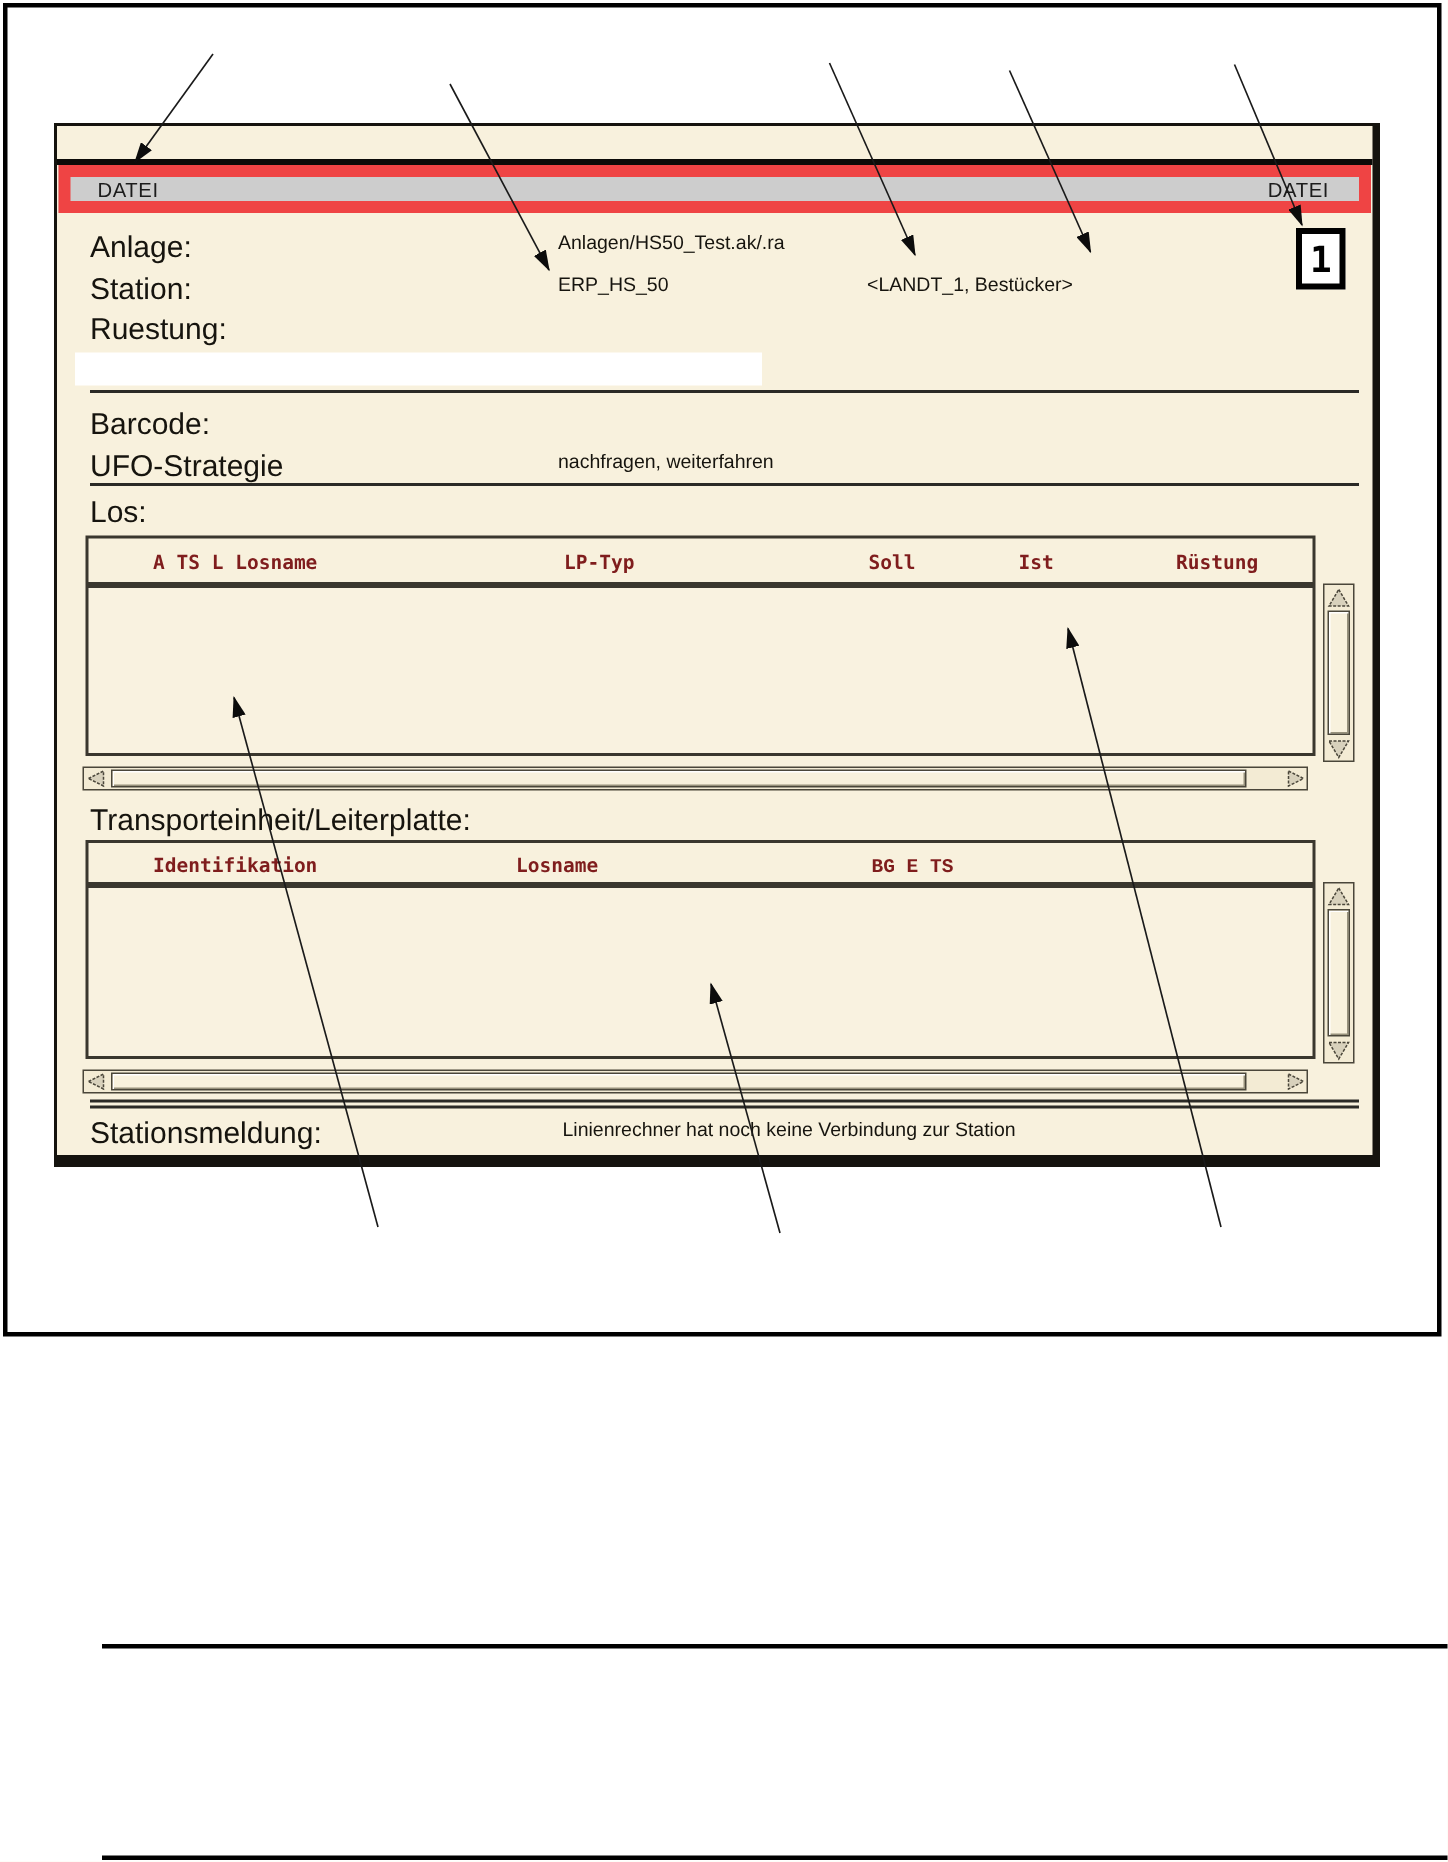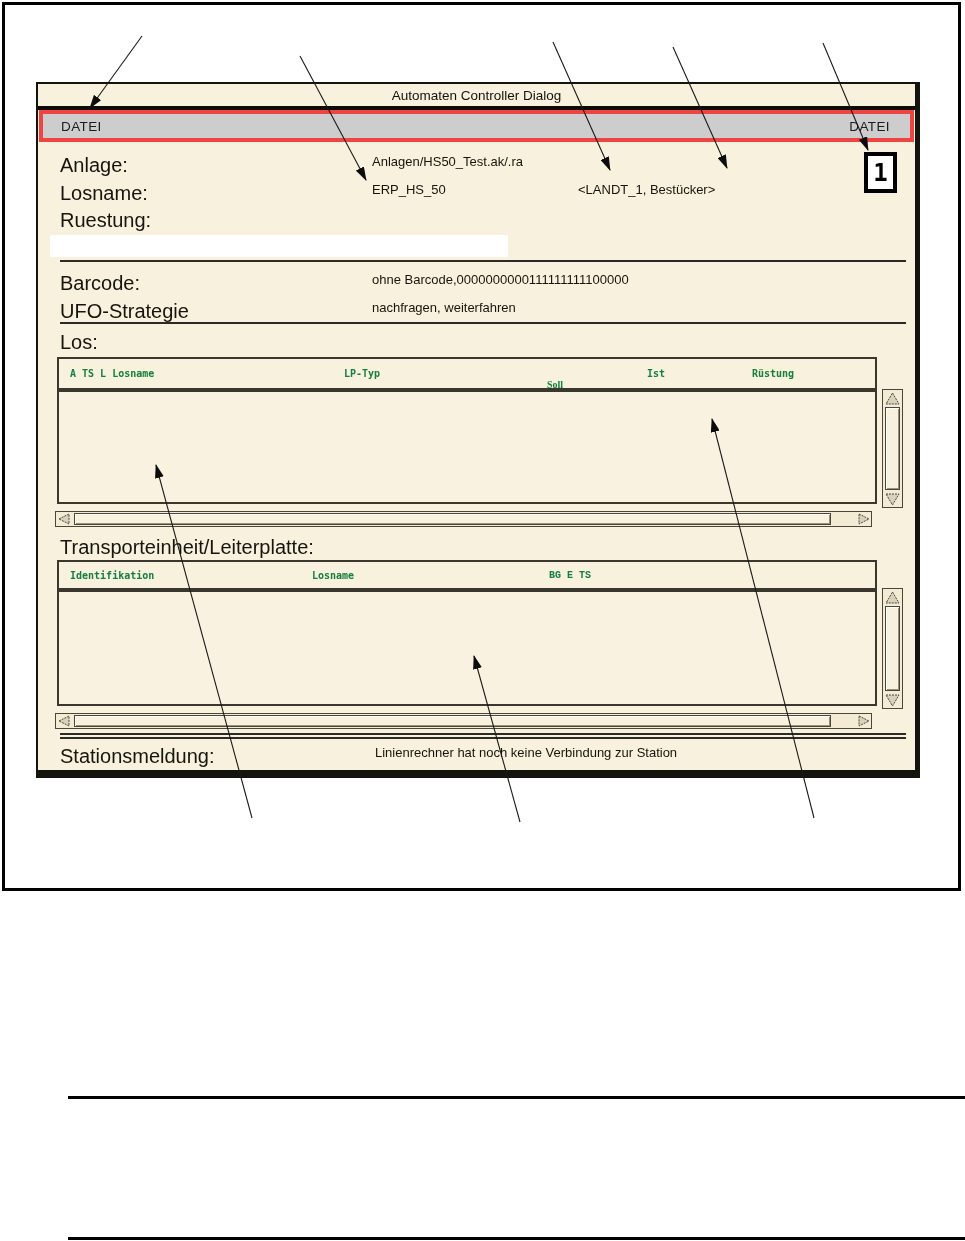--- a/index.html
+++ b/index.html
@@ -10,35 +10,35 @@
   
   .page-frame{left:2px;top:2px;width:959px;height:889px;border:3px solid #000;box-sizing:border-box;background:#fff;}
 
   
   .dialog{left:36px;top:82px;width:884px;height:696px;box-sizing:border-box;
           background:#f8f1dd;border:2px solid #15130e;border-right-width:5px;border-bottom-width:8px;}
   .titlebar{left:0;top:0;width:100%;height:22px;text-align:center;line-height:23px;
             font-size:13.5px;color:#14120c;background:#f8f1dd;}
   .title-sep{left:0;top:22px;width:100%;height:4px;background:#0c0b08;}
   .menubar{left:1px;top:26px;right:1px;height:32px;background:#cdcdcd;
-           border:4px solid #ef4444;box-sizing:border-box;display:flex;align-items:center;
+           border:8px solid #ef4444;box-sizing:border-box;display:flex;align-items:center;
            justify-content:space-between;padding:0 20px 0 18px;}
   .menuitem{font-size:13.5px;color:#1c1c1c;letter-spacing:.4px;}
 
   .lbl{font-size:20px;color:#16140e;white-space:pre;}
   .val{font-size:13px;color:#16140e;white-space:pre;}
 
   .ruestung-box{left:12px;top:151px;width:458px;height:22px;background:#ffffff;}
 
   .hline{height:2px;background:#2b2a26;}
   .dline{height:2px;background:#2b2a26;}
 
   .tbl-head{left:19px;width:820px;border:2px solid #3a372e;box-sizing:border-box;background:#f8f1dd;}
   .tbl-list{left:19px;width:820px;border:2px solid #3a372e;box-sizing:border-box;background:#f9f2e0;}
-  .mono{font-family:"DejaVu Sans Mono",monospace;font-weight:bold;font-size:10px;color:#15803d;white-space:pre;}
+  .mono{font-family:"DejaVu Sans Mono",monospace;font-weight:bold;font-size:13px;color:#7f1d1d;white-space:pre;margin-left:32px;}
 
   
   .sb{box-sizing:border-box;border:1px solid #4a463a;background:#f3ebd4;}
   .sb-thumb{position:absolute;box-sizing:border-box;background:#f8f1dd;border:1px solid #4a463a;
             box-shadow:inset 1px 1px 0 #ffffff, inset -1px -1px 0 #97917c;}
   .sb-arrow{position:absolute;display:block;}
 
   
   .callout{left:864px;top:152px;width:33px;height:41px;box-sizing:border-box;border:4px solid #000;
            background:#fff;display:flex;align-items:center;justify-content:center;
@@ -48,54 +48,52 @@
 
   .rule{left:68px;width:897px;height:3px;background:#000;}
 </style>
 </head>
 <body>
 
 <div class="abs page-frame"></div>
 
 <div class="abs dialog">
 
-  <div class="abs titlebar">Automaten Controller Dialog</div>
   <div class="abs title-sep"></div>
 
   <div class="abs menubar">
     <span class="menuitem">DATEI</span>
     <span class="menuitem">DATEI</span>
   </div>
 
   <span class="abs lbl" style="left:22px;top:70px;">Anlage:</span>
   <span class="abs val" style="left:334px;top:70px;">Anlagen/HS50_Test.ak/.ra</span>
 
-  <span class="abs lbl" style="left:22px;top:98px;">Losname:</span>
+  <span class="abs lbl" style="left:22px;top:98px;">Station:</span>
   <span class="abs val" style="left:334px;top:98px;">ERP_HS_50</span>
   <span class="abs val" style="left:540px;top:98px;">&lt;LANDT_1, Bestücker&gt;</span>
 
   <span class="abs lbl" style="left:22px;top:125px;">Ruestung:</span>
   <div class="abs ruestung-box"></div>
 
   <div class="abs hline" style="left:22px;top:176px;width:846px;"></div>
 
   <span class="abs lbl" style="left:22px;top:188px;">Barcode:</span>
-  <span class="abs val" style="left:334px;top:188px;">ohne Barcode,0000000000111111111100000</span>
 
   <span class="abs lbl" style="left:22px;top:216px;">UFO-Strategie</span>
   <span class="abs val" style="left:334px;top:216px;">nachfragen, weiterfahren</span>
 
   <div class="abs hline" style="left:22px;top:238px;width:846px;"></div>
 
   <span class="abs lbl" style="left:22px;top:247px;">Los:</span>
 
   <div class="abs tbl-head" style="top:273px;height:33px;">
     <span class="abs mono" style="left:11px;top:9px;">A TS L Losname</span>
     <span class="abs mono" style="left:285px;top:9px;">LP-Typ</span>
-    <span class="abs mono" style="left:488px;top:20px;font-family:Liberation Serif, serif;">Soll</span>
+    <span class="abs mono" style="left:488px;top:9px;">Soll</span>
     <span class="abs mono" style="left:588px;top:9px;">Ist</span>
     <span class="abs mono" style="left:693px;top:9px;">Rüstung</span>
   </div>
   <div class="abs tbl-list" style="top:306px;height:114px;"></div>
 
   <div class="abs sb" style="left:844px;top:305px;width:21px;height:119px;">
     <svg class="sb-arrow" style="left:1px;top:1px;" width="17" height="15">
       <polygon points="8.5,2 15,13 2,13" fill="#d8d1bc" stroke="#4a463a" stroke-width="1" stroke-dasharray="2 1"></polygon>
     </svg>
     <div class="sb-thumb" style="left:2px;top:17px;width:15px;height:83px;"></div>

